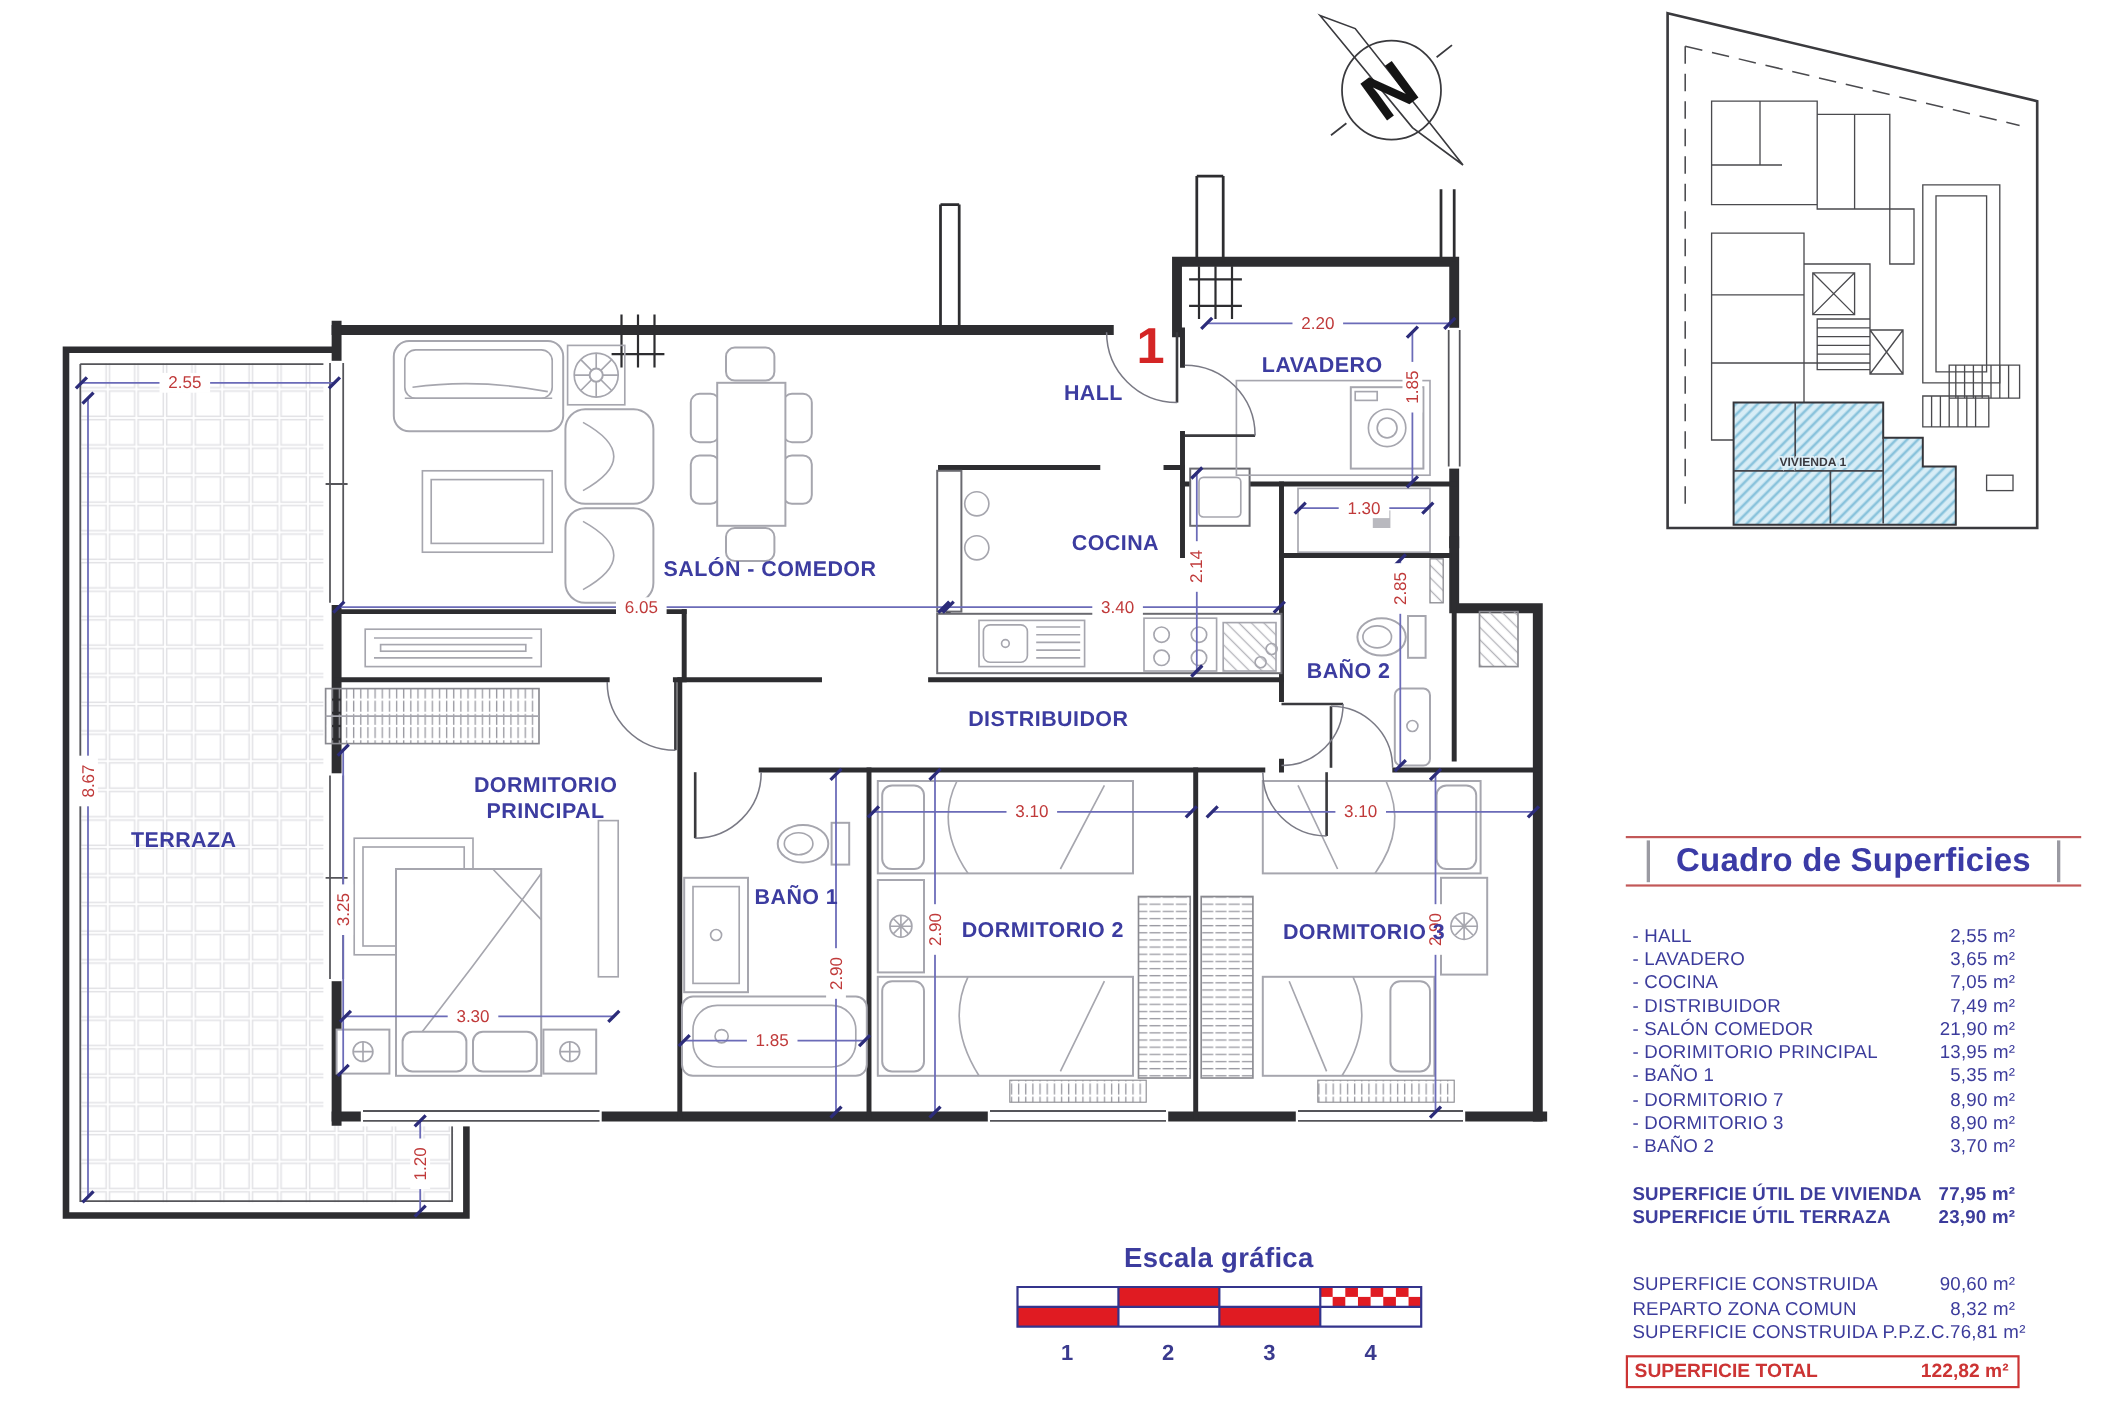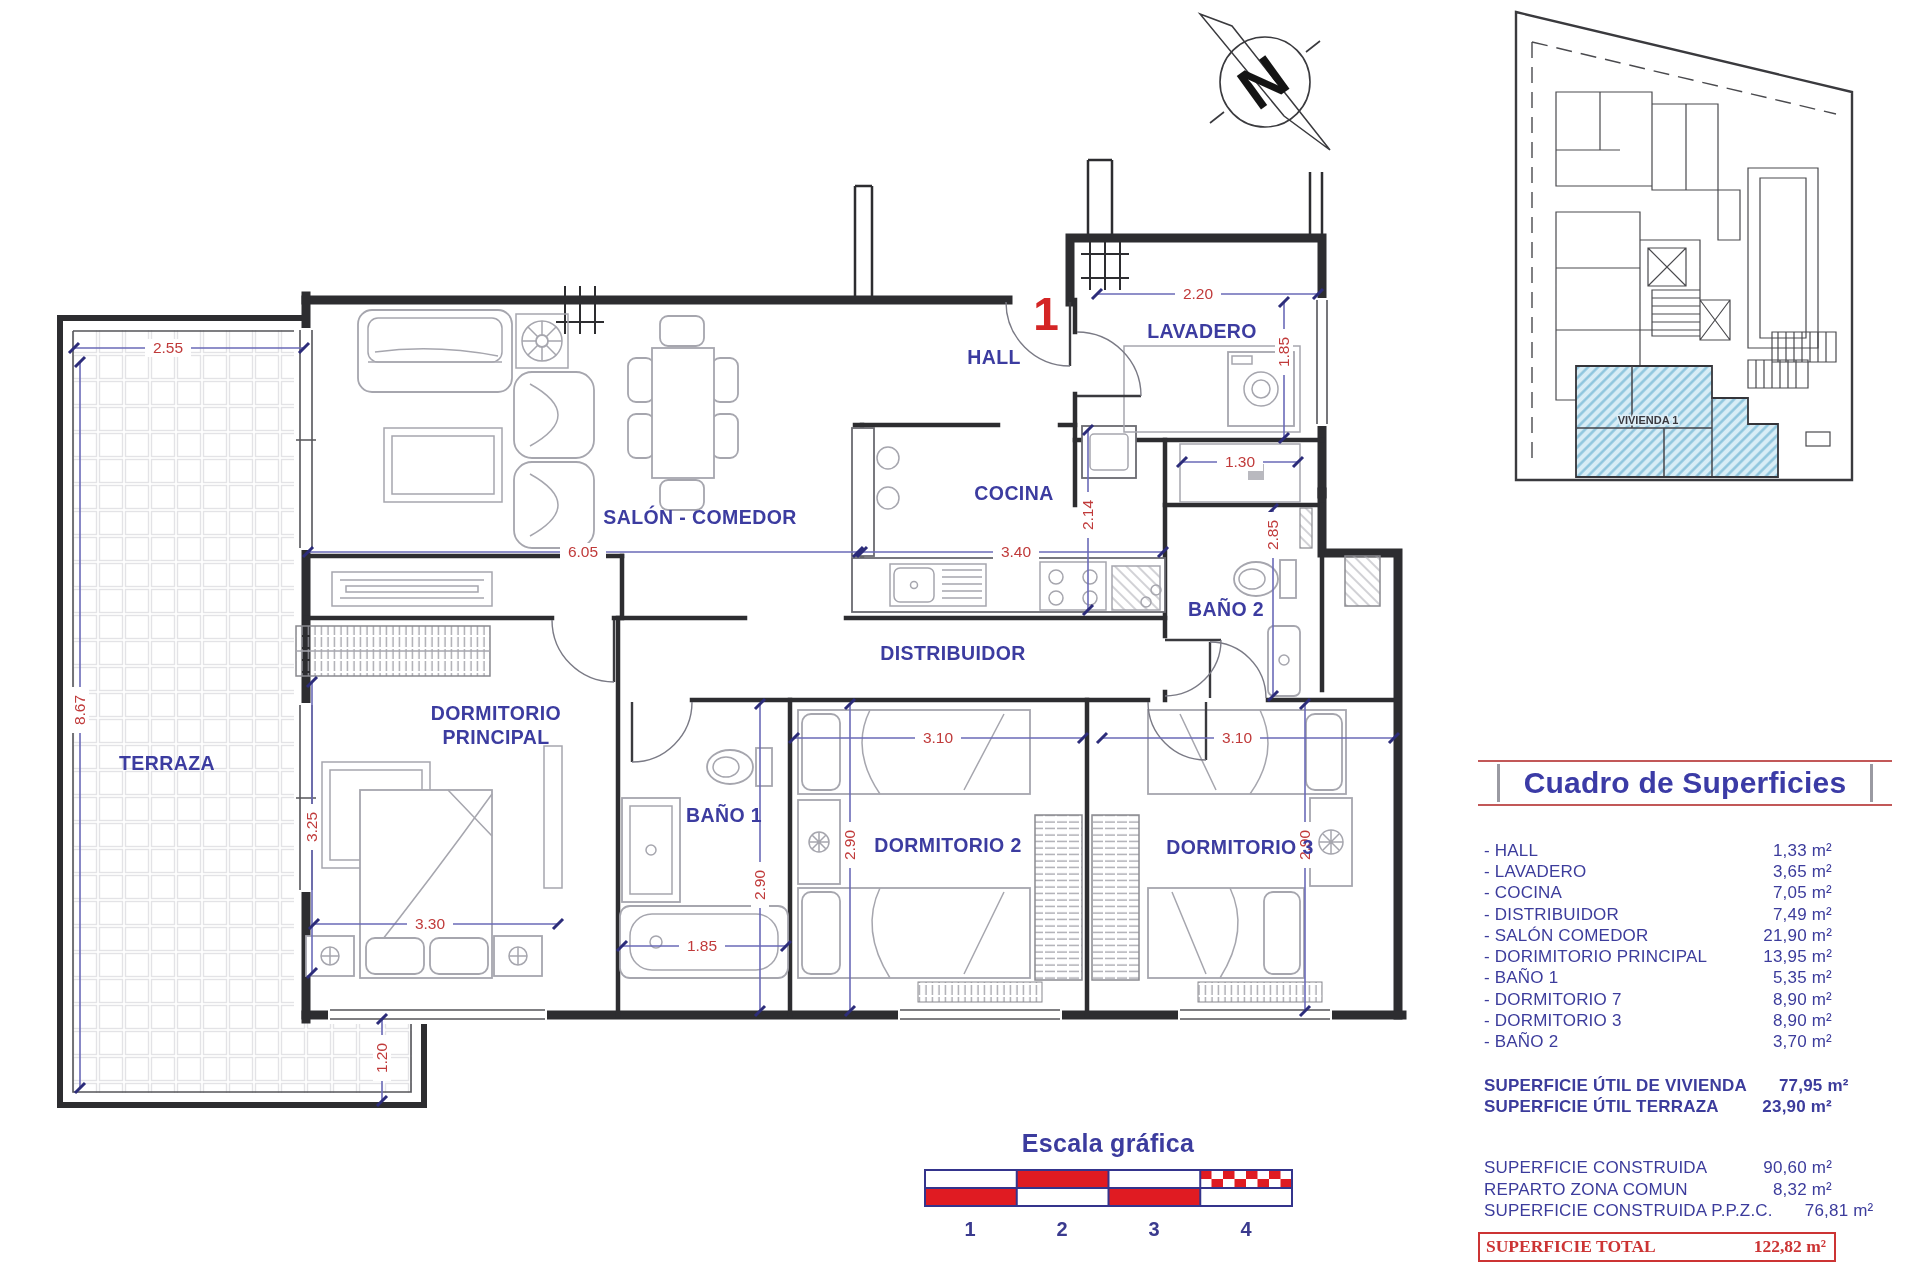--- a/index.html
+++ b/index.html
@@ -42,24 +42,24 @@
   
   .sup-table{position:absolute;left:1478px;top:760px;width:414px;color:#3c3c9c;}
   .rule{border-top:2.5px solid #c25858;}
   .sup-title{display:flex;align-items:center;justify-content:center;gap:24px;
              height:42px;font-size:30px;font-weight:600;color:#3b3ba6;letter-spacing:.2px;}
   .sup-title .bar{width:2.5px;height:38px;background:#9a9aa2;}
   .rows{margin:34px 60px 0 6px;}
   .rows2{margin:22px 60px 0 6px;font-weight:bold;}
   .rows3{margin:40px 60px 11px 6px;}
   .row{display:flex;justify-content:space-between;align-items:center;
-       height:21.3px;font-size:17px;letter-spacing:.2px;white-space:nowrap;gap:32px;}
+       height:21.3px;font-size:17px;letter-spacing:.2px;white-space:nowrap;}
   .total-box{margin-top:11px;width:340px;border:2.5px solid #cc3434;
              display:flex;justify-content:space-between;align-items:center;
-             padding:2px 8px 3px 6px;color:#cc3434;font-size:17.5px;font-weight:600;font-family:Liberation Serif, serif;}
+             padding:2px 8px 3px 6px;color:#cc3434;font-size:17.5px;font-weight:600;}
 </style>
 </head>
 <body>
 
 <svg width="1920" height="1280" viewBox="0 0 1920 1280">
   <defs>
     <pattern id="tiles" patternUnits="userSpaceOnUse" x="72" y="68" width="26" height="26">
       <rect x="1.5" y="1.5" width="23" height="23" fill="none" stroke="#e3e3e6" stroke-width="1.4"></rect>
     </pattern>
     <pattern id="stripesV" patternUnits="userSpaceOnUse" width="6.5" height="12">
@@ -395,21 +395,21 @@
   <div class="sup-title">
     <span class="bar"></span>
     <span>Cuadro de Superficies</span>
     <span class="bar"></span>
   </div>
   <div class="rule"></div>
 
   <div class="rows">
     <div class="row">
         <span>- HALL</span>
-        <span>1,33 m²</span>
+        <span>2,55 m²</span>
       </div>
     <div class="row">
         <span>- LAVADERO</span>
         <span>3,65 m²</span>
       </div>
     <div class="row">
         <span>- COCINA</span>
         <span>7,05 m²</span>
       </div>
     <div class="row">

